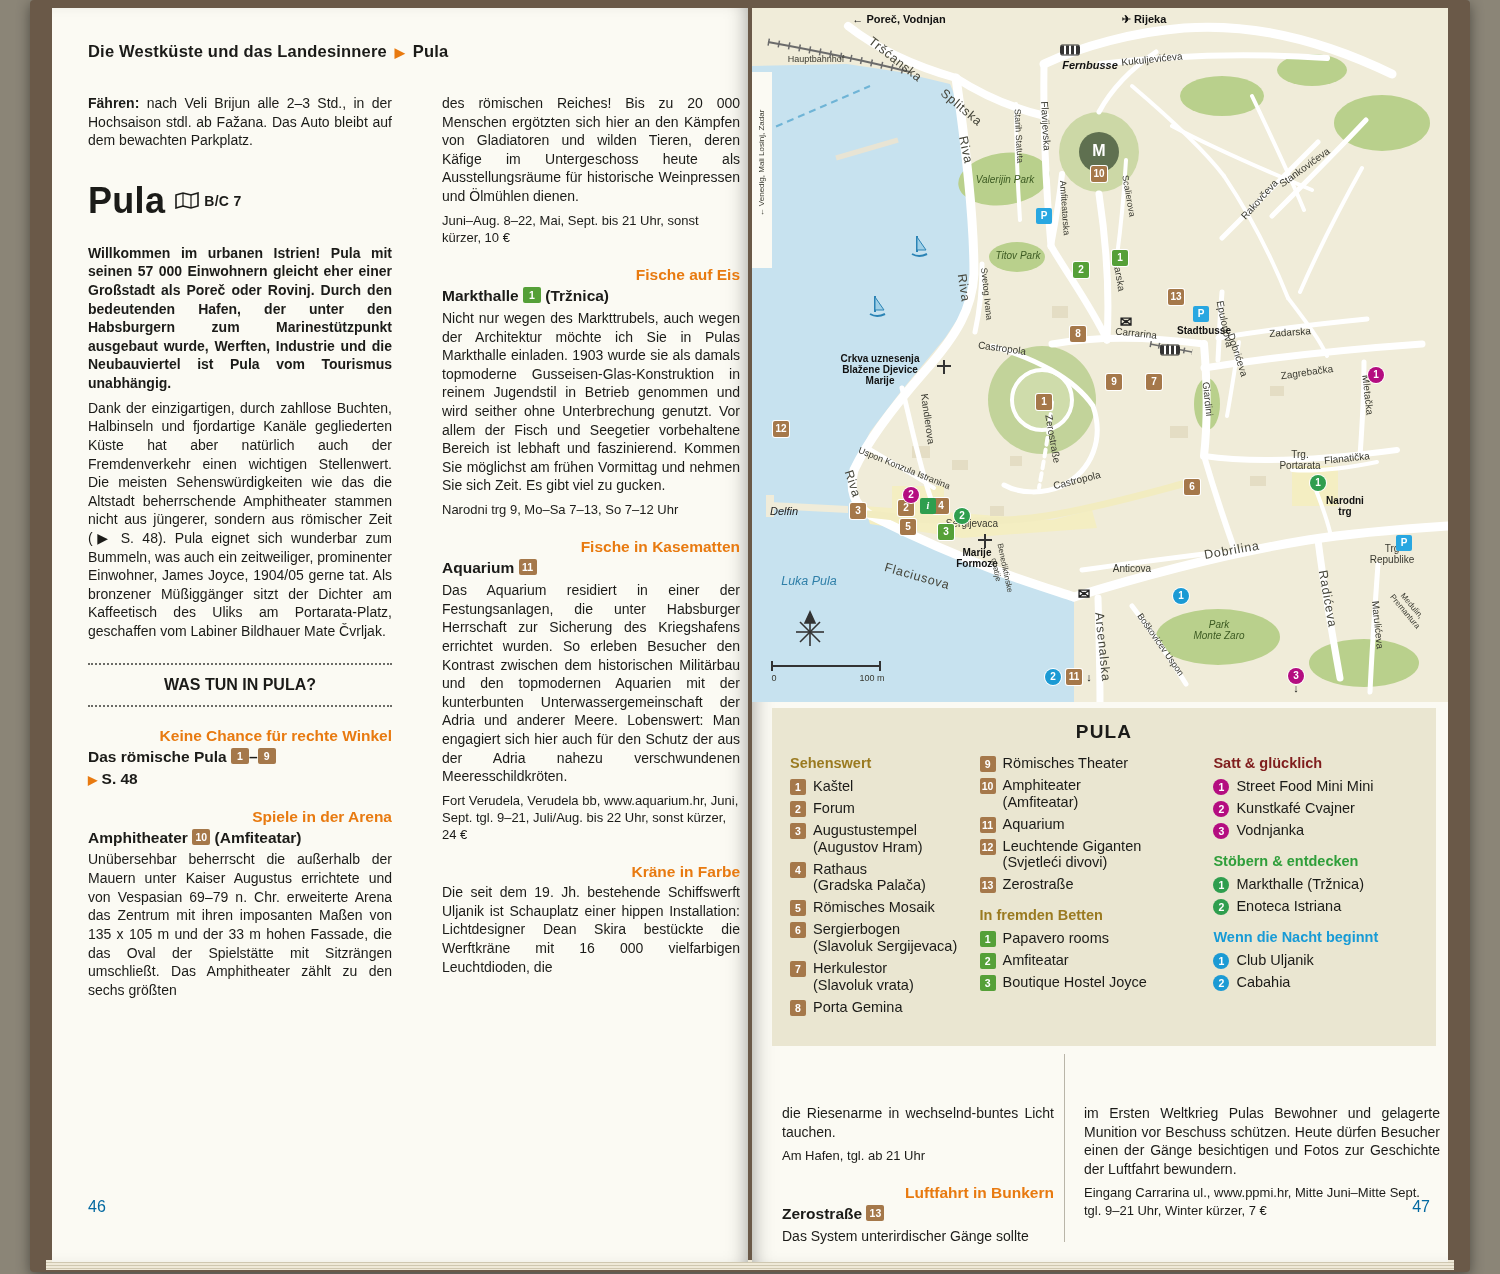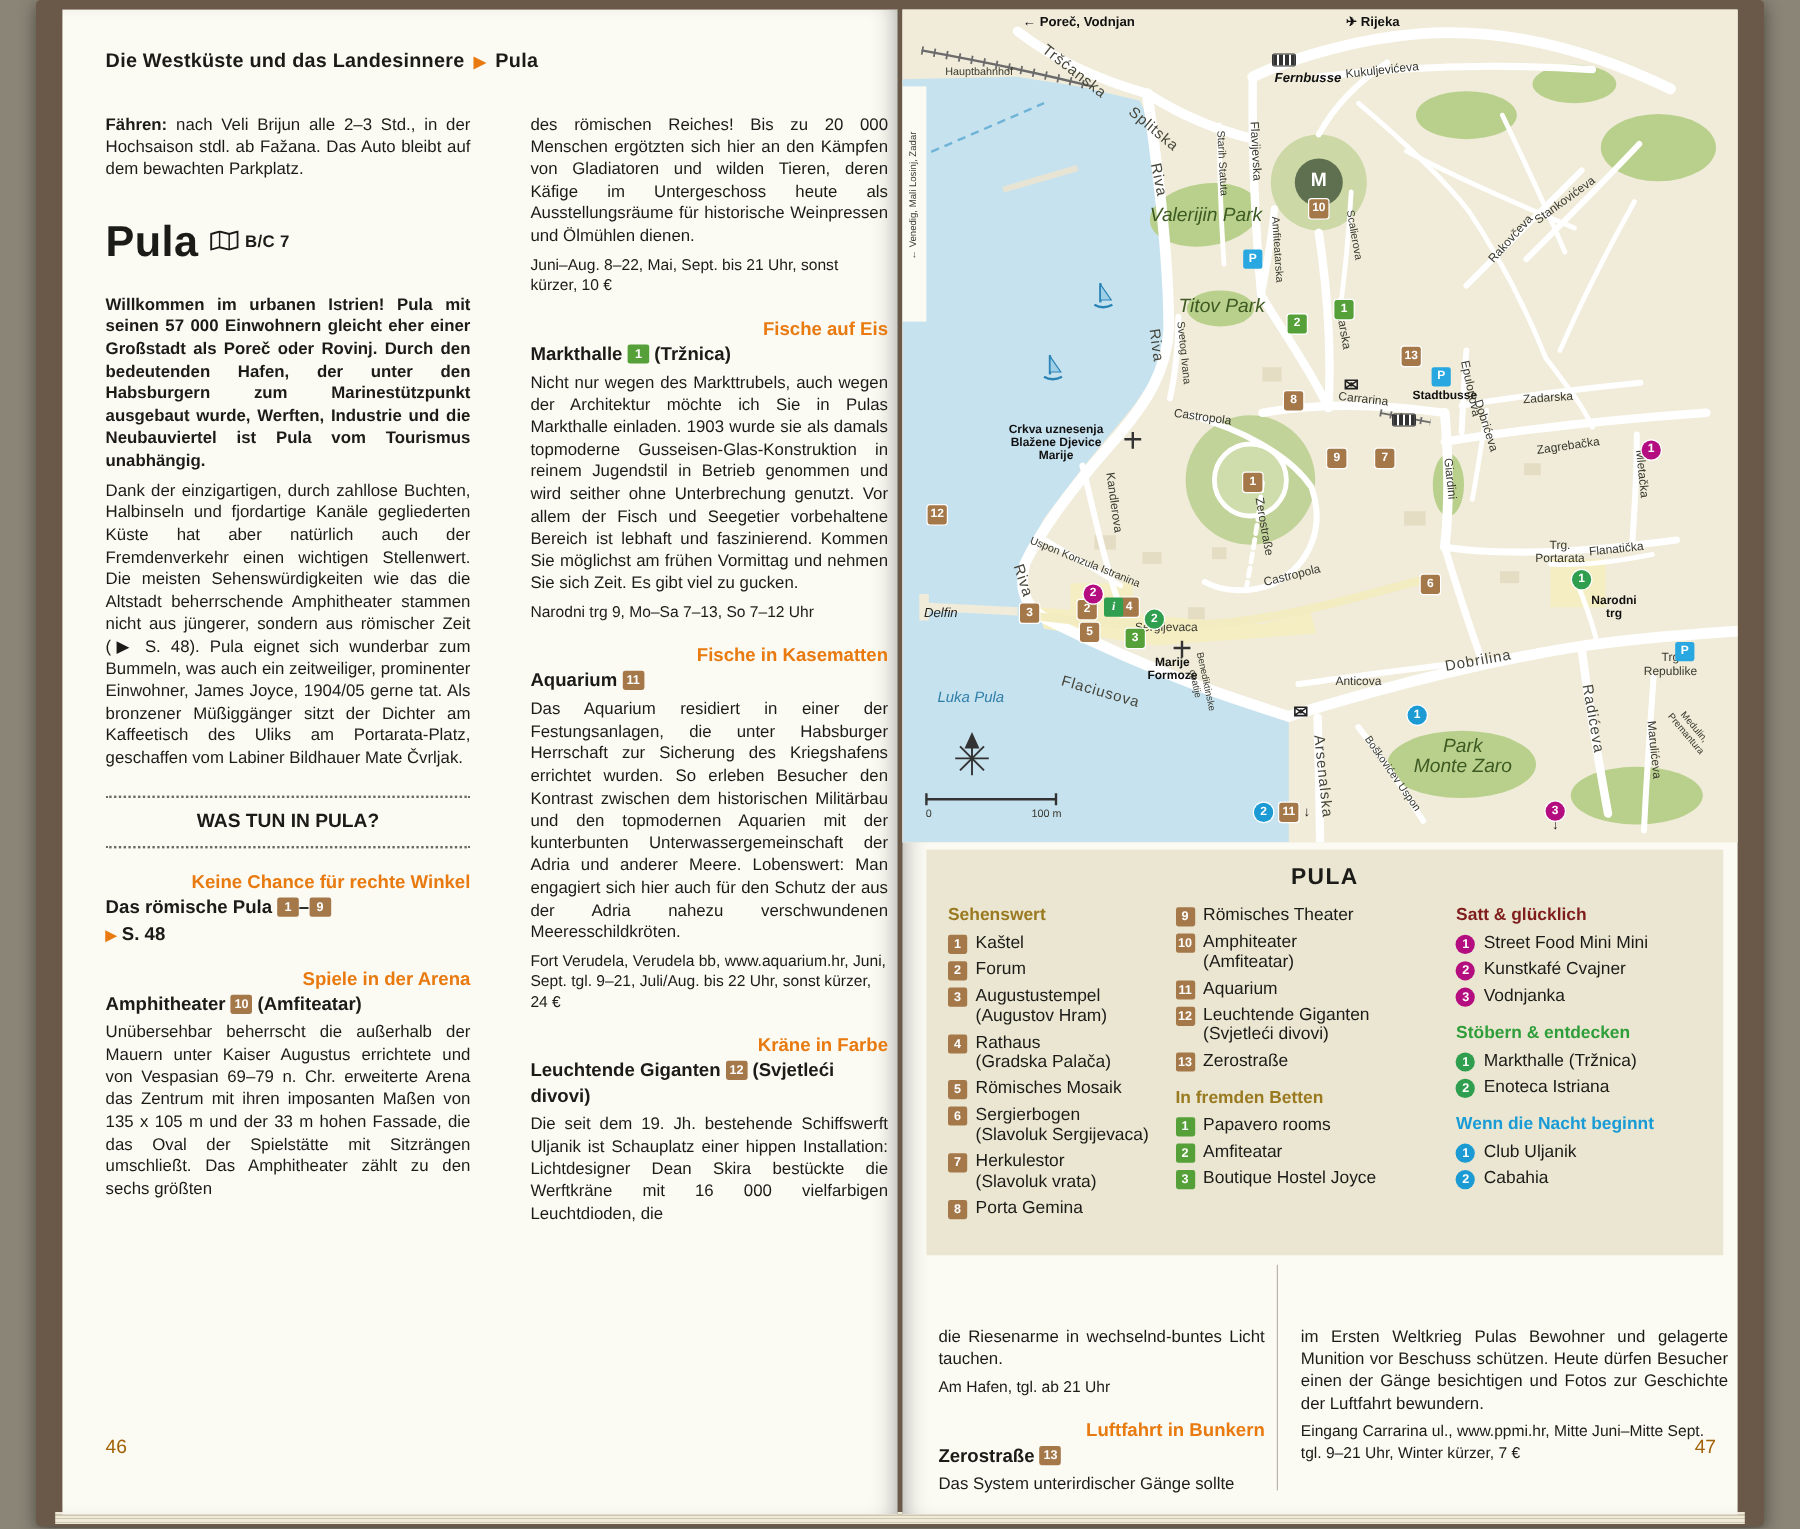--- a/index.html
+++ b/index.html
@@ -20,37 +20,37 @@
   .bold{font-weight:bold;}
   .info{font-size:13px;line-height:1.32;margin:2px 0 4px;text-align:left;}
   .oh{color:#e87a10;font-weight:bold;font-size:15.5px;margin:20px 0 2px;text-align:right;}
   .ptitle{font-weight:bold;font-size:15.5px;line-height:1.35;margin:0 0 2px;text-align:left;}
   .bigtitle{font-size:36px;font-weight:bold;margin:30px 0 4px;letter-spacing:.3px;text-align:left;display:flex;align-items:center;gap:10px;}
   .mapref{font-size:14px;font-weight:bold;display:flex;align-items:center;gap:5px;}
   .lead{font-weight:bold;margin-top:22px;}
   .banner{margin-top:22px;border-top:2px dotted #6b6b66;border-bottom:2px dotted #6b6b66;text-align:center;font-weight:bold;font-size:16px;padding:11px 0;}
   .refline{font-size:15.5px;font-weight:bold;text-align:left;margin-top:1px;}
   .refline .arr{color:#e87a10;font-size:12px;}
-  .pnum{position:absolute;bottom:46px;font-size:16px;color:#a16207;}
+  .pnum{position:absolute;bottom:46px;font-size:16px;color:#0369a1;}
   .pnum.l{left:36px;}
   .pnum.r{right:18px;}
   .bdg{display:inline-block;min-width:16px;height:16px;padding:0 1px;background:#a5784a;color:#fff;font-size:10.5px;font-weight:bold;line-height:16px;text-align:center;border-radius:2px;vertical-align:2px;}
   .bdg.grn{background:#55a038;}
 
   
   .map{position:absolute;left:0;top:0;width:696px;height:694px;overflow:hidden;background:#f0ecd9;}
   .map svg{position:absolute;left:0;top:0;}
   .ml{position:absolute;transform:translate(-50%,-50%);white-space:pre-line;text-align:center;line-height:1.08;font-size:10px;color:#38382f;}
   .ml.st2{font-size:12.5px;color:#45453a;letter-spacing:.06em;}
   .ml.xs{font-size:9px;}
   .ml.xxs{font-size:8px;}
   .ml.dest{font-weight:bold;font-size:11px;color:#111;}
   .ml.poi{font-weight:bold;font-size:10px;color:#111;}
   .ml.poi-it{font-weight:bold;font-style:italic;font-size:11px;color:#111;}
-  .ml.park{font-style:italic;font-size:16px;color:#3c5a22;text-align:center;}
+  .ml.park{font-style:italic;font-size:10px;color:#3c5a22;text-align:center;}
   .ml.water{font-style:italic;font-size:12.5px;color:#2f7fa8;}
   .ml.it{font-style:italic;font-size:11px;color:#222;}
   .ml.mon{font-weight:bold;font-size:16px;color:#fff;}
   .mb{position:absolute;transform:translate(-50%,-50%);width:16px;height:16px;font-size:10px;font-weight:bold;line-height:16px;color:#fff;text-align:center;}
   .mb.sq{background:#a5784a;border-radius:2px;box-shadow:0 0 0 1px #fff;}
   .mb.grn{background:#55a038;border-radius:2px;box-shadow:0 0 0 1px #fff;}
   .mb.mag{background:#b40d80;border-radius:50%;box-shadow:0 0 0 1px #fff;}
   .mb.grc{background:#2f9e4e;border-radius:50%;box-shadow:0 0 0 1px #fff;}
   .mb.blu{background:#1b9ad4;border-radius:50%;box-shadow:0 0 0 1px #fff;}
   .mb.p{background:#29a7e1;border-radius:2px;}
@@ -150,25 +150,20 @@
 
       <p class="oh">Fische in Kasematten</p>
       <p class="ptitle">
         <span>Aquarium</span>
         <span class="bdg">11</span>
       </p>
       <p class="bodytext">Das Aquarium residiert in einer der Festungsanlagen, die unter Habsburger Herrschaft zur Sicherung des Kriegshafens errichtet wurden. So erleben Besucher den Kontrast zwischen dem historischen Militärbau und den topmodernen Aquarien mit der kunterbunten Unterwassergemeinschaft der Adria und anderer Meere. Lobenswert: Man engagiert sich hier auch für den Schutz der aus der Adria nahezu verschwundenen Meeresschildkröten.</p>
       <p class="info">Fort Verudela, Verudela bb, www.aquarium.hr, Juni, Sept. tgl. 9–21, Juli/Aug. bis 22 Uhr, sonst kürzer, 24 €</p>
 
       <p class="oh">Kräne in Farbe</p>
-      <p class="ptitle">
-        <span>Leuchtende Giganten</span>
-        <span class="bdg">12</span>
-        <span>(Svjetleći divovi)</span>
-      </p>
       <p class="bodytext">Die seit dem 19. Jh. bestehende Schiffswerft Uljanik ist Schauplatz einer hippen Installation: Lichtdesigner Dean Skira bestückte die Werftkräne mit 16 000 vielfarbigen Leuchtdioden, die</p>
     </div>
 
     <div class="pnum l">46</div>
   </div>
 
   <div class="page right">
 
     <div class="map">
       <svg width="696" height="694" viewBox="0 0 696 694">

